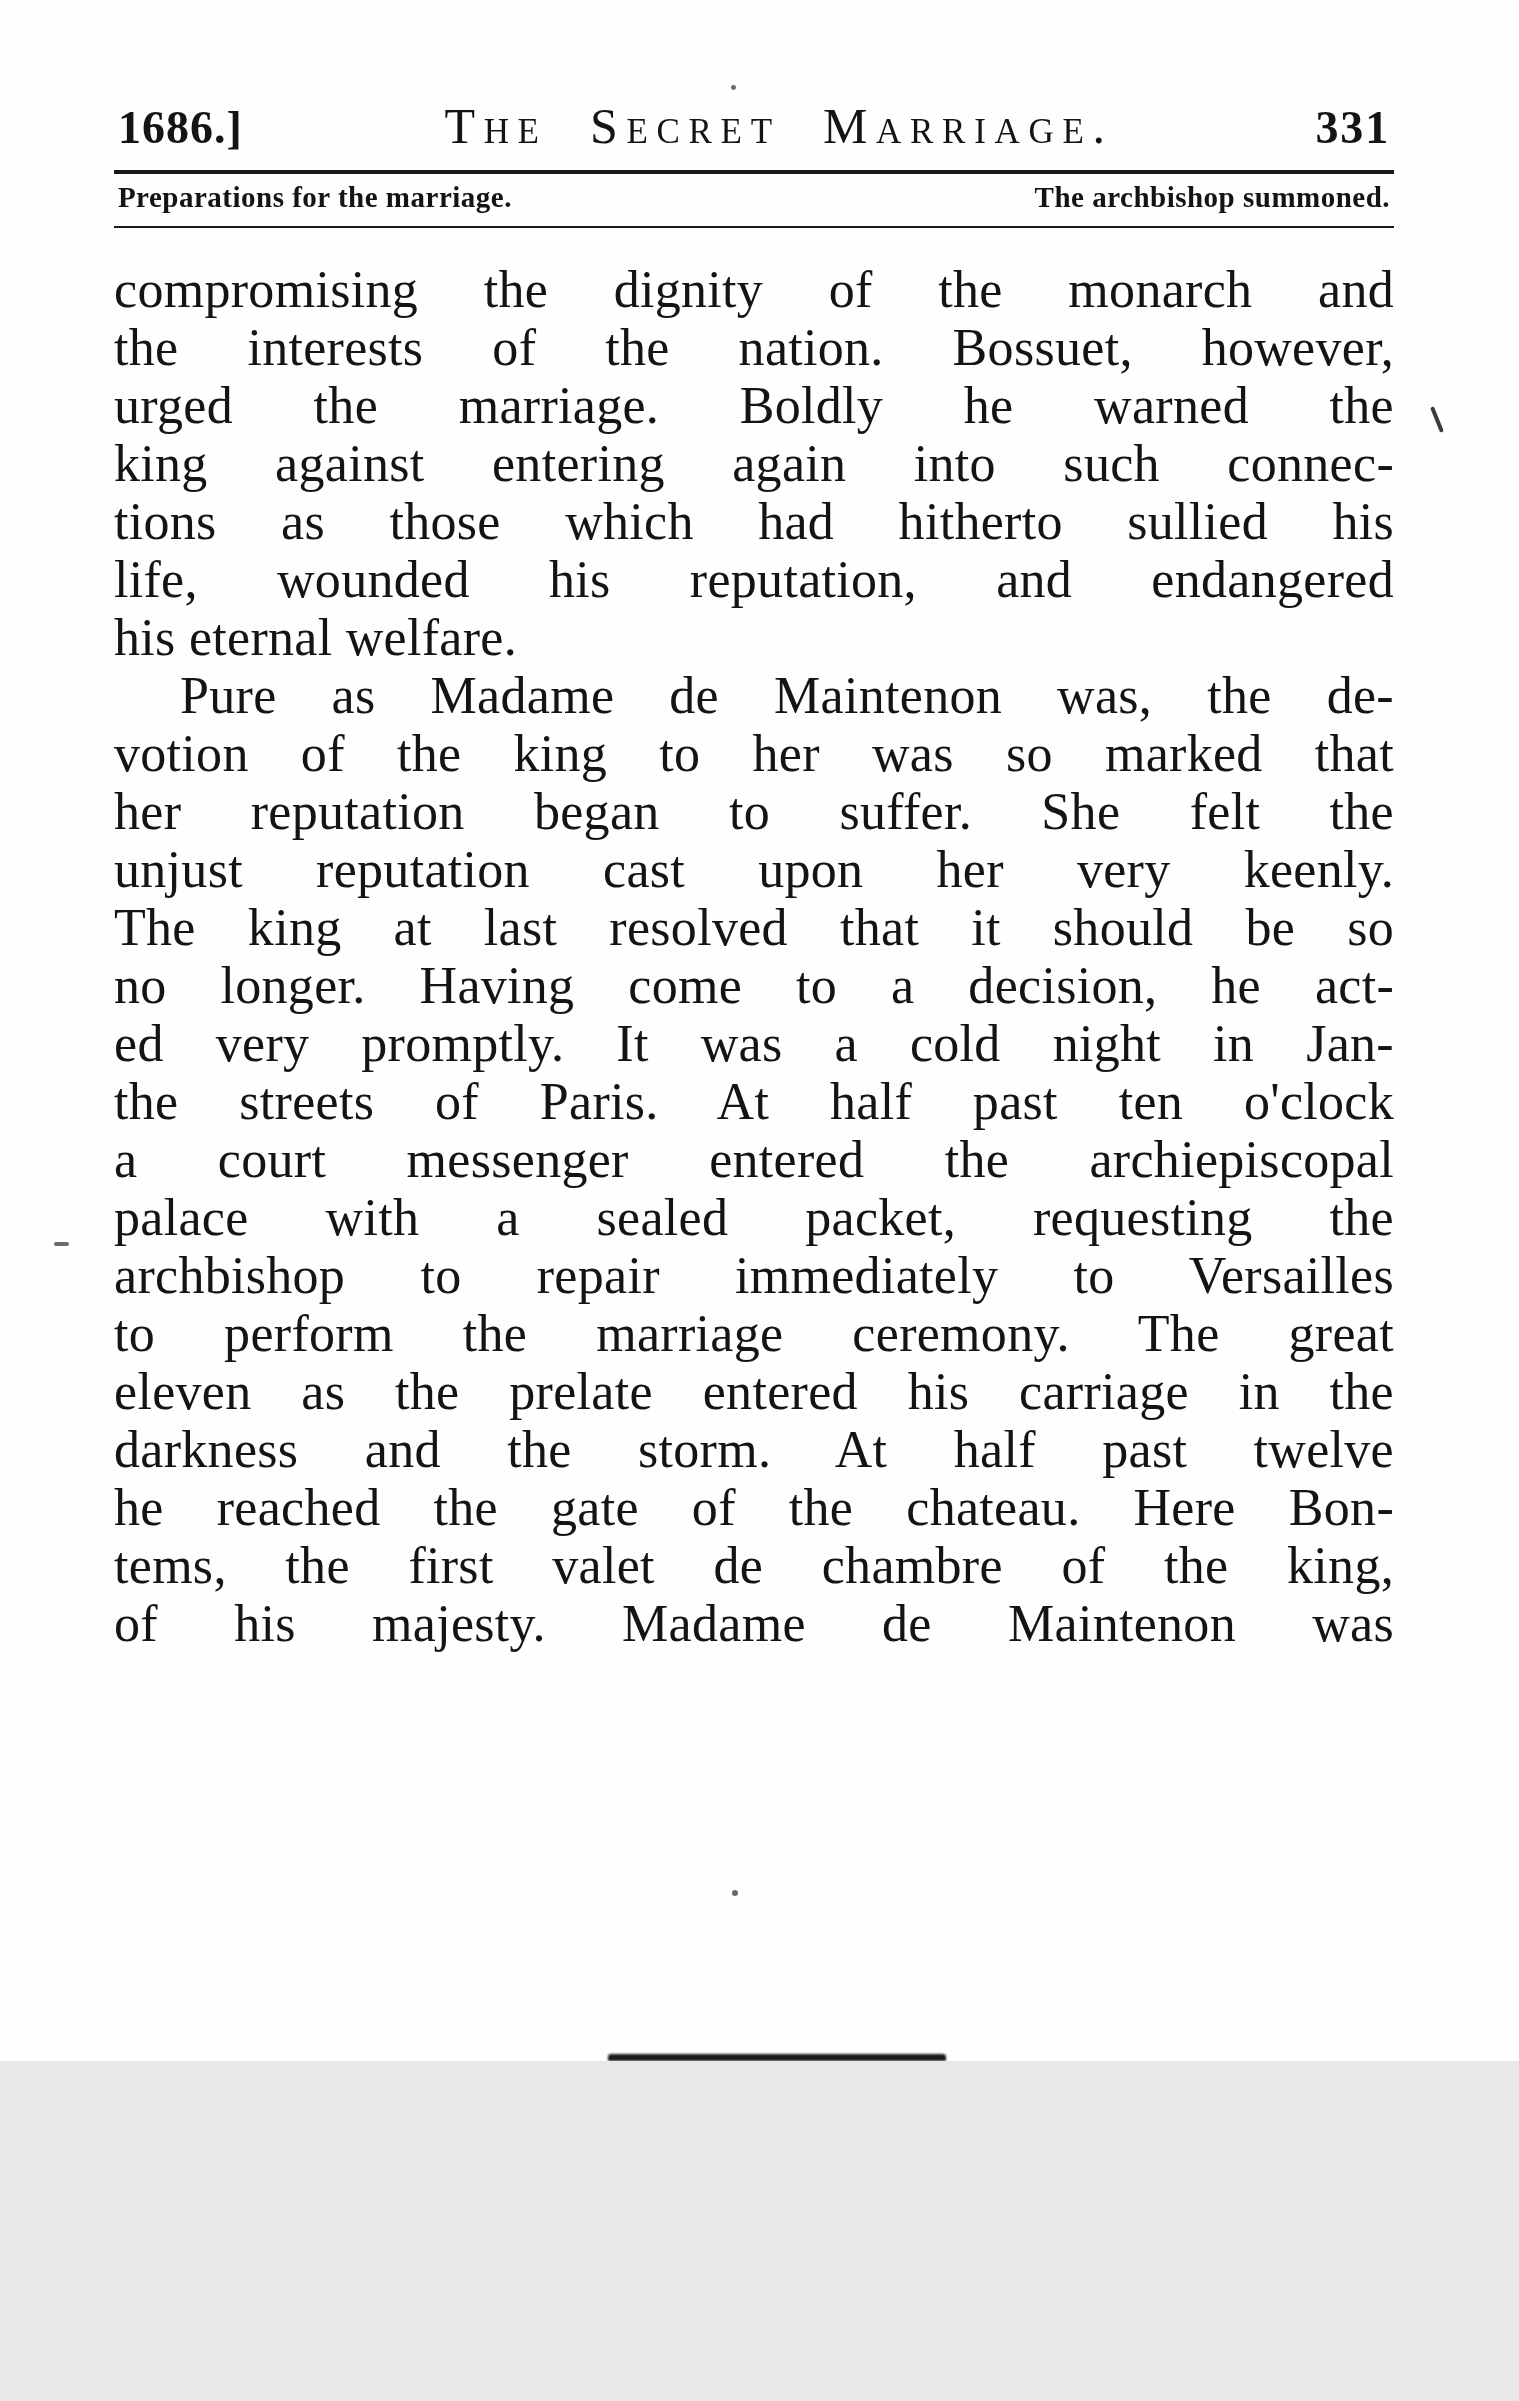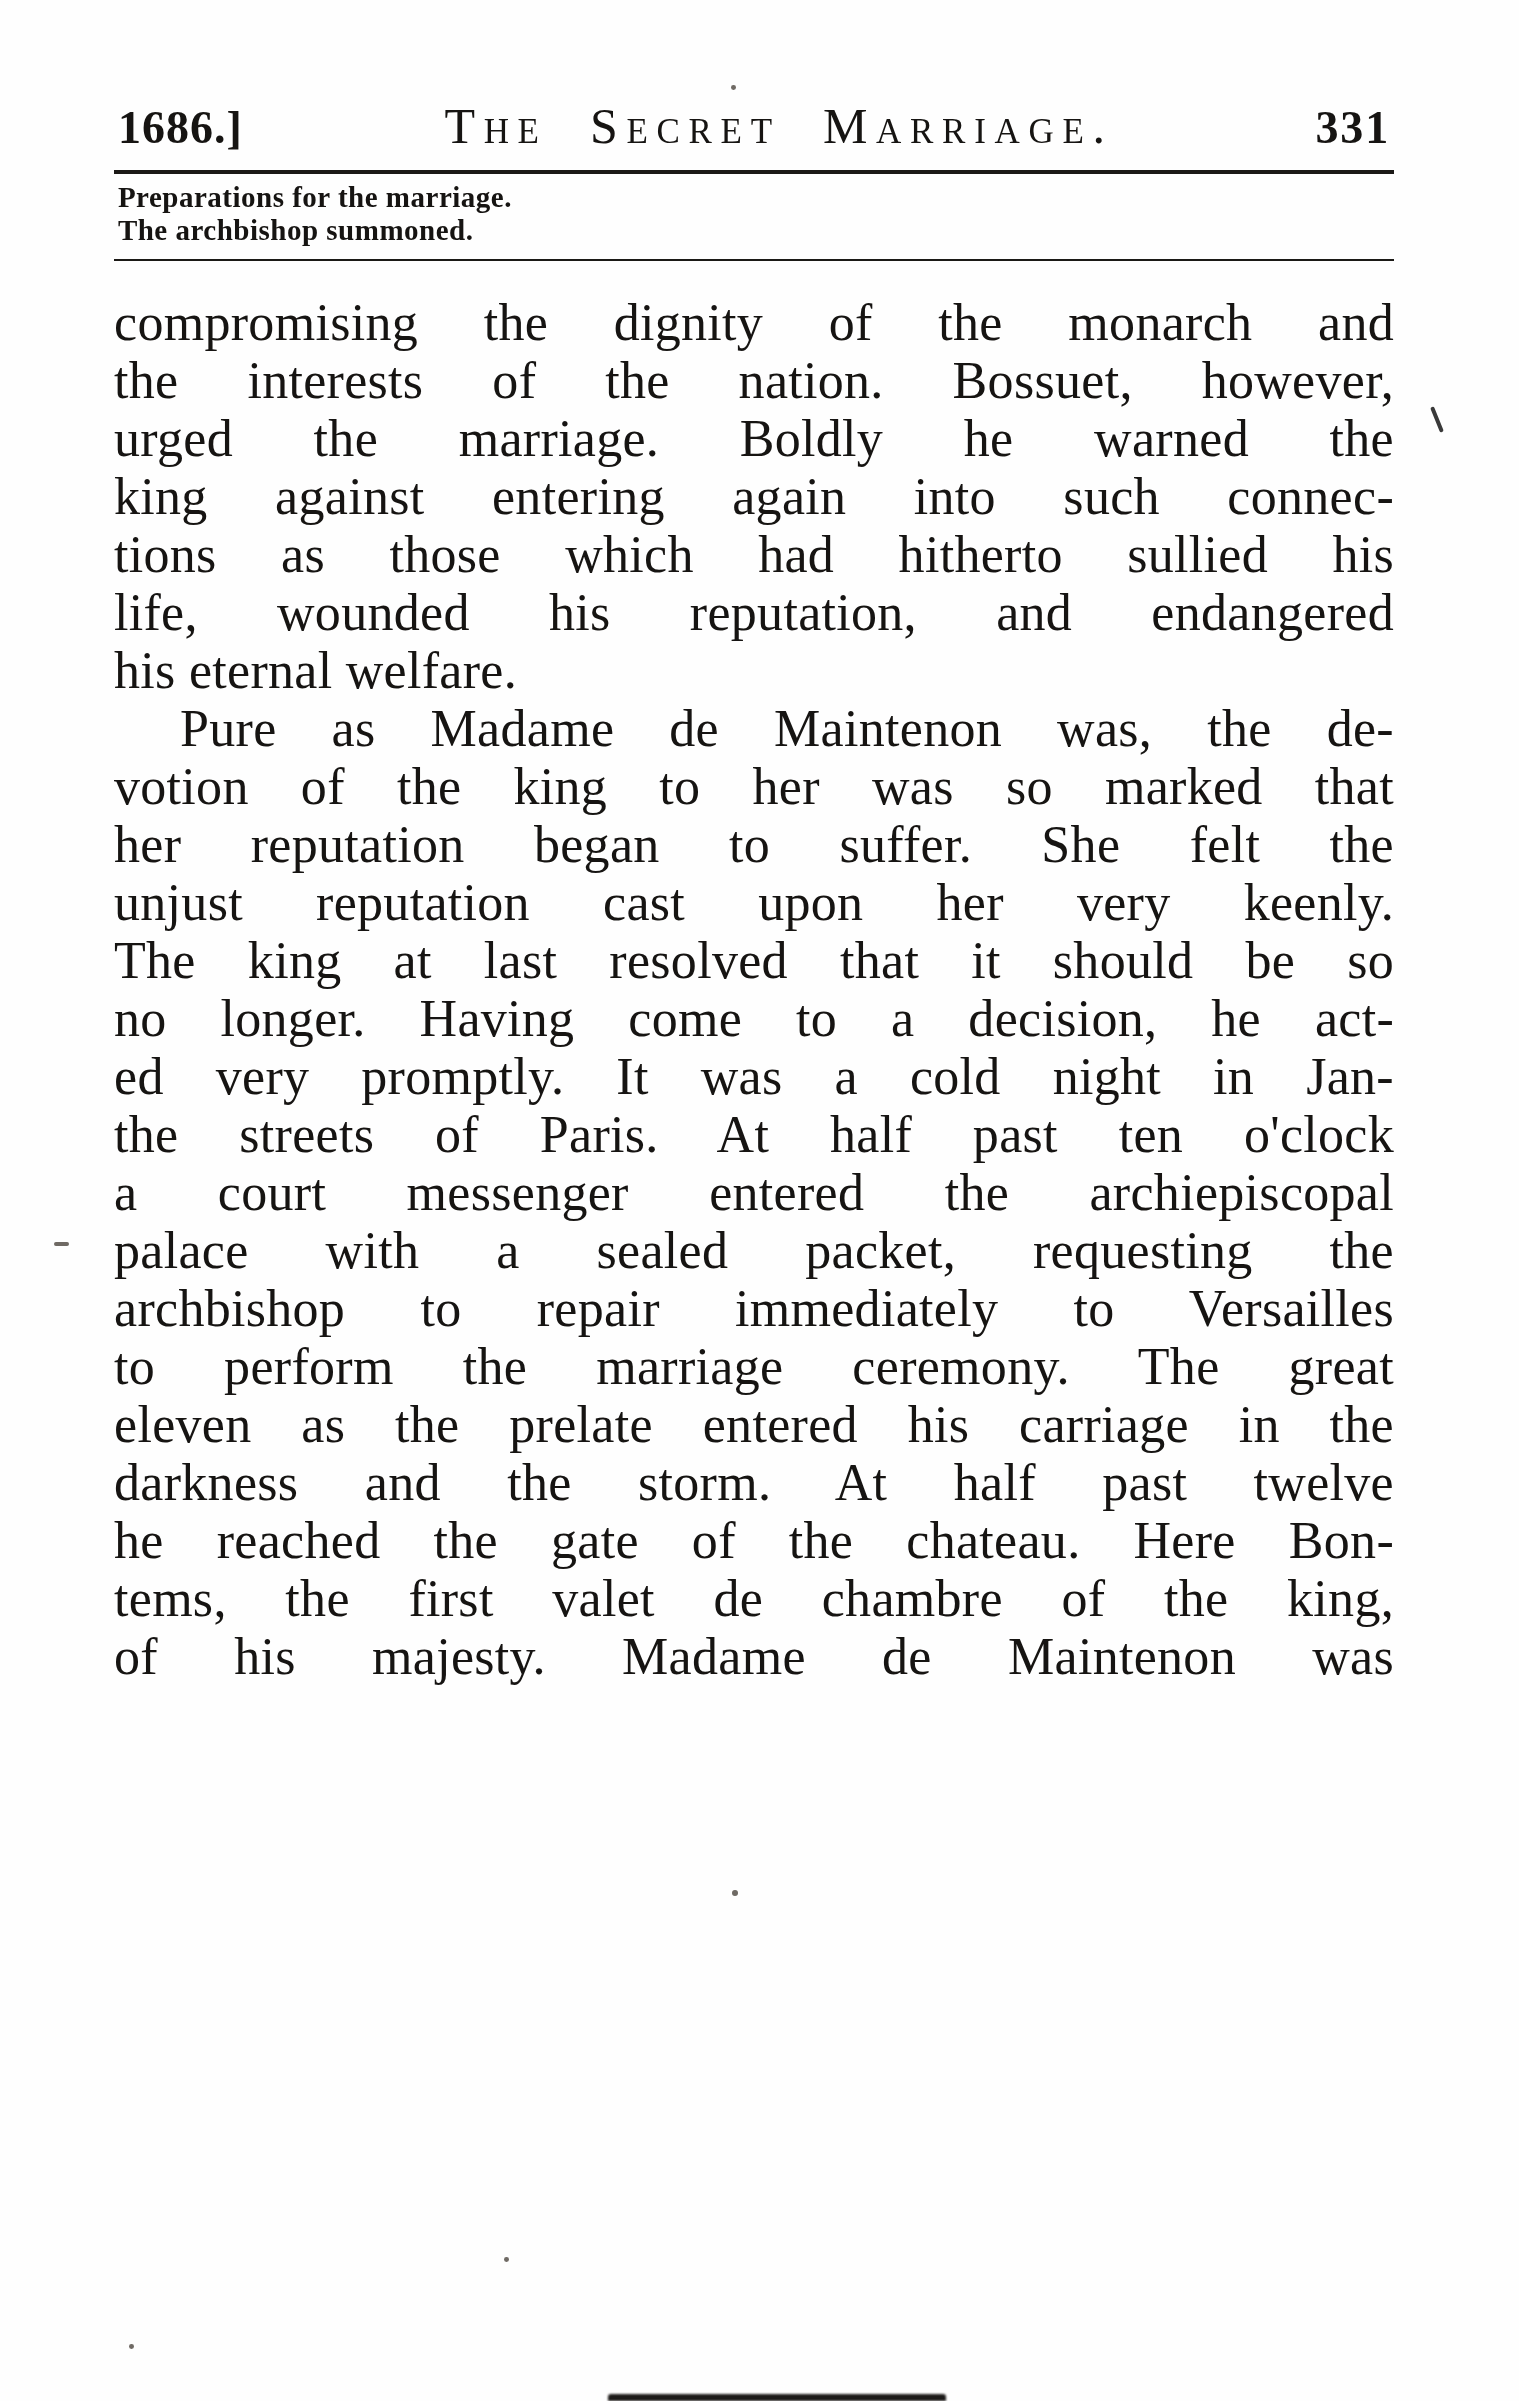--- a/index.html
+++ b/index.html
@@ -3,21 +3,21 @@
 <meta charset="utf-8">
 <style>
   html, body {
     margin: 0;
     padding: 0;
     background: #e8e8e8;
   }
   .page {
     position: relative;
     width: 1520px;
-    height: 2401px;
+    height: 2061px;
     margin: 0 auto;
     background: #fefefe;
     color: #161412;
     font-family: "Liberation Serif", "DejaVu Serif", serif;
     overflow: hidden;
   }
   .content {
     position: absolute;
     left: 114px;
     right: 126px;
@@ -48,21 +48,20 @@
     letter-spacing: 1.9px;
   }
   
   .running-heads {
     margin-top: 15.4px;
     border-top: 4.8px solid #1b1916;
     border-bottom: 2.9px solid #1b1916;
     display: flex;
     justify-content: space-between;
     padding: 6.8px 3.9px 11.6px 3.9px;
-    flex-direction: column;
   }
   .running-heads span {
     font-weight: bold;
     font-size: 29px;
     letter-spacing: 0.5px;
   }
   
   .body-text {
     margin-top: 33px;
   }

